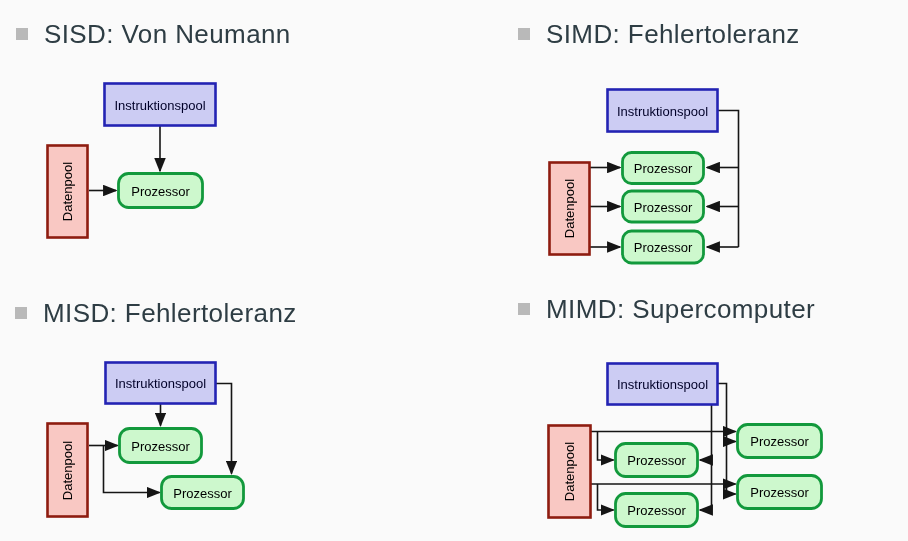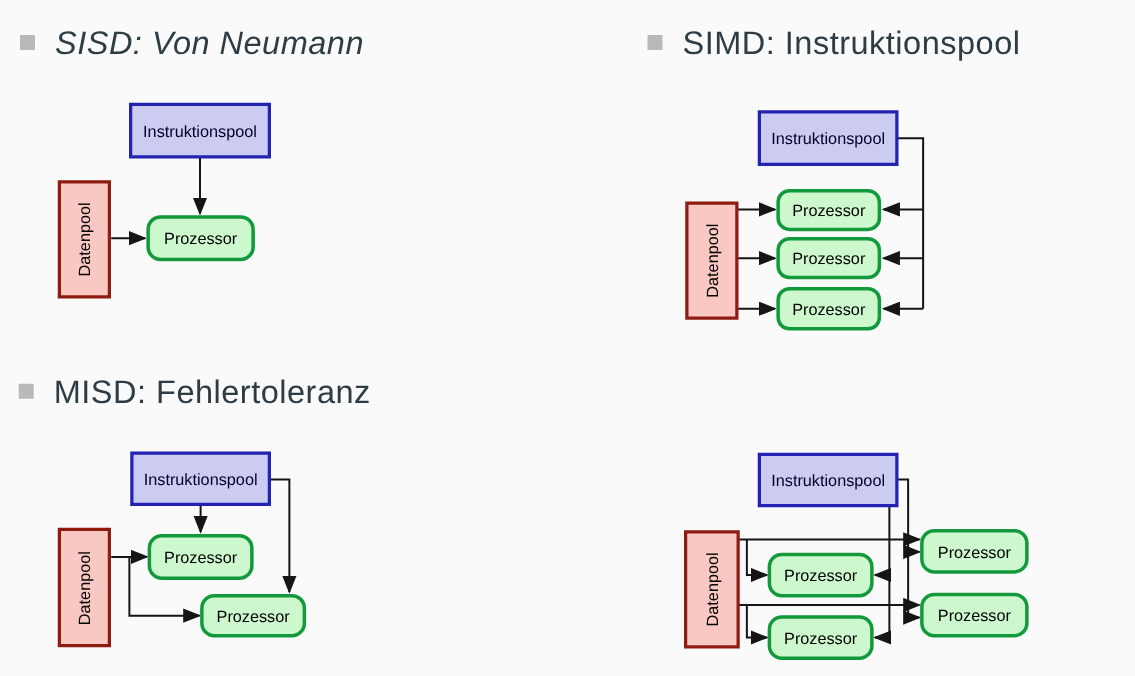--- a/index.html
+++ b/index.html
@@ -25,21 +25,21 @@
     flex: 0 0 auto;
   }
   .slide-title .title-text {
     font-size: 26px;
     line-height: 30px;
     font-weight: 400;
     letter-spacing: 0.4px;
     color: #2e3d44;
     white-space: nowrap;
   }
-  #t-sisd { left: 16px; top: 19px; font-style: italic; }
+  #t-sisd { left: 16px; top: 19px; }
   #t-simd { left: 518px; top: 19px; }
   #t-misd { left: 15px; top: 298px; justify-content: flex-end; }
   #t-mimd { left: 518px; top: 294px; }
 
   svg.diagram-layer { position: absolute; left: 0; top: 0; }
   .flow { stroke: #151515; stroke-width: 1.6; fill: none; }
   .ibox { fill: #ccccf3; stroke: #2323b3; stroke-width: 2.6; }
   .dbox { fill: #f9c8c3; stroke: #8e1c10; stroke-width: 2.6; }
   .pbox { fill: #cdf8cd; stroke: #12993c; stroke-width: 2.8; }
   .box-label {
@@ -53,25 +53,29 @@
 <body>
 
 <div class="stage">
 
   <div class="slide-title" id="t-sisd">
     <span class="bullet"></span>
     <span class="title-text">SISD: Von Neumann</span>
   </div>
   <div class="slide-title" id="t-simd">
     <span class="bullet"></span>
-    <span class="title-text">SIMD: Instruktionspool</span>
+    <span class="title-text">SIMD: Fehlertoleranz</span>
   </div>
   <div class="slide-title" id="t-misd">
     <span class="bullet"></span>
     <span class="title-text">MISD: Fehlertoleranz</span>
+  </div>
+  <div class="slide-title" id="t-mimd">
+    <span class="bullet"></span>
+    <span class="title-text">MIMD: Supercomputer</span>
   </div>
 
   <svg class="diagram-layer" width="908" height="541" viewBox="0 0 908 541">
     <defs>
       <marker id="ar" viewBox="0 0 10 8" refX="9" refY="4" markerWidth="9" markerHeight="7.2" orient="auto">
         <path d="M0,0 L10,4 L0,8 z" fill="#151515"></path>
       </marker>
     </defs>
 
     <g>

